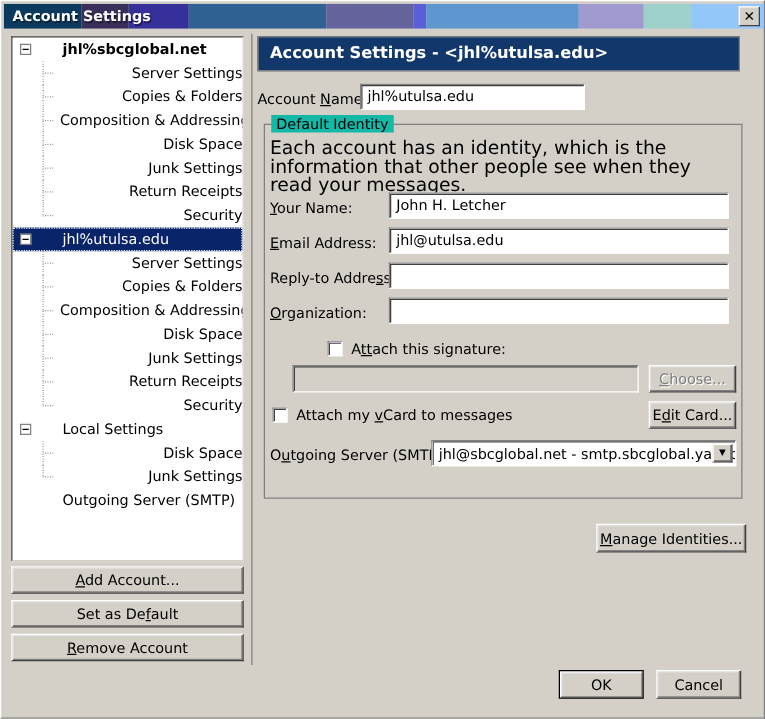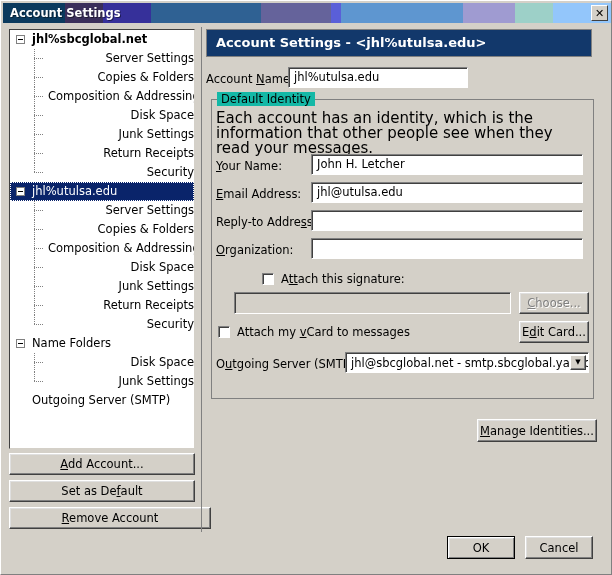--- a/index.html
+++ b/index.html
@@ -74,21 +74,21 @@
     white-space: nowrap;
     font-size: 11.5px;
     cursor: default;
   }
   .tree-row.selected {
     background: #0a246a;
     color: #ffffff;
     outline: 1px dotted #ffffff;
     outline-offset: -1px;
   }
-  .tree-row.level0      { padding-left: 6px; }
+  .tree-row.level0      { padding-left: 24px; }
   .tree-row.level0 .lbl { padding-left: 16px; }
   .tree-row.level1      { padding-left: 38px; text-align: right; }
   .tree-row.bold .lbl   { font-weight: bold; }
   .tree-row.noexp .lbl  { padding-left: 16px; }
 
   .expander {
     position: absolute; left: 6px; top: 5px;
     width: 9px; height: 9px;
     box-sizing: border-box;
     border: 1px solid #808080;
@@ -135,21 +135,21 @@
   .btn.disabled { color: #808080; text-shadow: 1px 1px 0 #ffffff; }
   .btn.default {
     border: 1px solid #000000;
     box-shadow: inset 1px 1px 0 #ffffff, inset -1px -1px 0 #808080,
                 inset 2px 2px 0 #dfdfdf;
   }
   u { text-decoration: underline; }
 
   #btn-add-account    { position: absolute; left: 8px;  top: 452px; width: 186px; height: 22px; }
   #btn-set-default    { position: absolute; left: 8px;  top: 479px; width: 186px; height: 22px; }
-  #btn-remove-account { position: absolute; left: 8px;  top: 506px; width: 202px; height: 22px; text-align: right; }
+  #btn-remove-account { position: absolute; left: 8px;  top: 506px; width: 186px; height: 22px; text-align: right; }
 
   
   #pane-divider {
     position: absolute; left: 200px; top: 26px;
     width: 1px; height: 505px;
     background: #808080;
   }
 
   
   #right-pane {
@@ -324,21 +324,21 @@
         <div class="tree-row level1"><span class="lbl">Return Receipts</span></div>
         <div class="tree-row level1 lastchild"><span class="lbl">Security</span></div>
         <div class="tree-row level0 selected"><span class="expander"></span><span class="lbl">jhl%utulsa.edu</span></div>
         <div class="tree-row level1"><span class="lbl">Server Settings</span></div>
         <div class="tree-row level1"><span class="lbl">Copies &amp; Folders</span></div>
         <div class="tree-row level1"><span class="lbl">Composition &amp; Addressing</span></div>
         <div class="tree-row level1"><span class="lbl">Disk Space</span></div>
         <div class="tree-row level1"><span class="lbl">Junk Settings</span></div>
         <div class="tree-row level1"><span class="lbl">Return Receipts</span></div>
         <div class="tree-row level1 lastchild"><span class="lbl">Security</span></div>
-        <div class="tree-row level0"><span class="expander"></span><span class="lbl">Name Folders</span></div>
+        <div class="tree-row level0"><span class="expander"></span><span class="lbl">Local Settings</span></div>
         <div class="tree-row level1"><span class="lbl">Disk Space</span></div>
         <div class="tree-row level1 lastchild"><span class="lbl">Junk Settings</span></div>
         <div class="tree-row level0 noexp"><span class="lbl">Outgoing Server (SMTP)</span></div>
       </div>
   </div>
 
   <div id="btn-add-account" class="btn">
     <span><u>A</u><span>dd Account...</span></span>
   </div>
   <div id="btn-set-default" class="btn">

